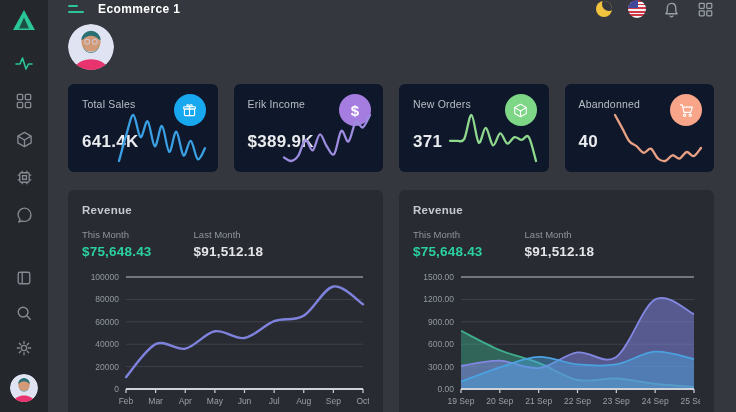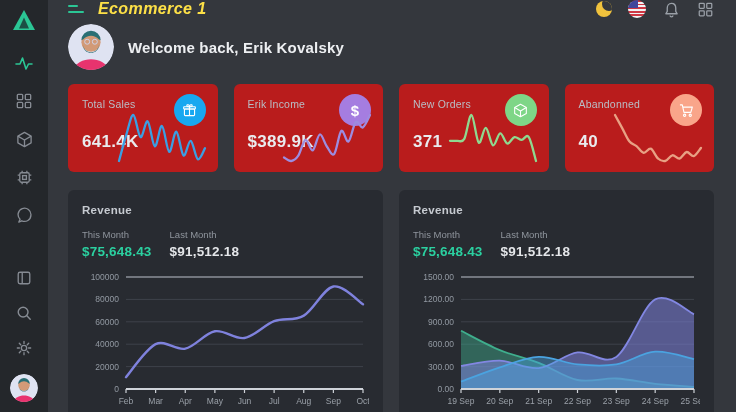--- a/index.html
+++ b/index.html
@@ -18,21 +18,21 @@
   .nav-bottom { display:flex; flex-direction:column; align-items:center; gap:17px; }
   .mini-avatar { width:28px; height:28px; border-radius:50%; overflow:hidden; }
 
   
   .main { flex:1; display:flex; flex-direction:column; }
 
   .topbar { height:36px; display:flex; align-items:center; padding:0 22px 0 20px; }
   .burger { display:flex; flex-direction:column; gap:4px; margin-right:14px; cursor:pointer; }
   .burger i { display:block; height:2px; border-radius:2px; background:#2bc695; }
   .burger .b1 { width:10px; } .burger .b2 { width:16px; }
-  .apptitle { font-size:16px; font-weight:bold; letter-spacing:.4px; color:#fde047;font-style:italic; }
+  .apptitle { font-size:12px; font-weight:bold; letter-spacing:.4px; color:#ffffff; }
   .top-icons { margin-left:auto; display:flex; align-items:center; gap:16px; }
   .moon { position:relative; width:16px; height:16px; border-radius:50%; background:#f0c23d; overflow:hidden; cursor:pointer; }
   .moon::after { content:""; position:absolute; width:14px; height:14px; border-radius:50%;
     background:#34373d; left:6px; top:-4px; }
   .flag { position:relative; width:18px; height:18px; border-radius:50%; overflow:hidden; cursor:pointer;
     background:repeating-linear-gradient(180deg,#cf3744 0 1.8px,#f2f3f5 1.8px 3.6px); }
   .flag::before { content:""; position:absolute; left:0; top:0; width:10px; height:8px; background:#41479b; }
 
   
   .banner { display:flex; align-items:center; margin:6px 22px 0 20px; }
@@ -41,32 +41,32 @@
   .banner-title { font-size:15px; font-weight:bold; color:#edeff2; letter-spacing:.2px; }
   .banner-sub { font-size:10.5px; color:#8f959d; margin-top:4px; }
   .banner-actions { margin-left:auto; display:flex; gap:10px; }
   .btn { border:none; border-radius:4px; font-size:10.5px; padding:8px 14px; cursor:pointer;
     font-family:"Liberation Sans",sans-serif; letter-spacing:.2px; }
   .btn-ghost { background:#2b2e34; color:#c9ced4; }
   .btn-primary { background:#1fbe92; color:#ffffff; box-shadow:0 0 8px rgba(31,190,146,.45); }
 
   
   .cards { display:flex; gap:16px; margin:14px 22px 0 20px; }
-  .card { flex:1; height:88px; background:#b91c1c; border-radius:6px; position:relative; }
+  .card { flex:1; height:88px; background:#0f172a; border-radius:6px; position:relative; }
   .card-label { position:absolute; left:14px; top:14px; font-size:10.5px; color:#b9bec6; letter-spacing:.2px; }
   .card-ic { position:absolute; right:12px; top:10px; width:32px; height:32px; border-radius:50%;
     display:flex; align-items:center; justify-content:center; color:#fff; }
   .card-value { position:absolute; left:14px; bottom:20px; font-size:17px; font-weight:bold; color:#e9ebee; letter-spacing:.3px; }
   .spark { position:absolute; right:10px; bottom:8px; width:92px; height:52px; }
 
   
   .panels { display:flex; gap:16px; margin:18px 22px 0 20px; }
   .panel { flex:1; background:#282b31; border-radius:6px; padding:14px 14px 0; height:230px; overflow:hidden; }
   .panel-title { font-size:11.5px; font-weight:bold; color:#c6cad0; letter-spacing:.3px; }
-  .panel-stats { display:flex; gap:18px; margin-top:13px; }
+  .panel-stats { display:flex; gap:42px; margin-top:13px; }
   .stat-label { font-size:9.5px; color:#8f959d; }
   .stat-value { font-size:13.5px; font-weight:bold; margin-top:4px; letter-spacing:.2px; }
   .stat-value.teal { color:#2bd0a0; }
   .stat-value.white { color:#e4e6e9; }
   .chart { width:100%; height:148px; margin-top:8px; display:block; }
 
   svg text { font-family:"Liberation Sans",sans-serif; }
 </style>
 </head>
 <body>
@@ -180,21 +180,20 @@
             <circle cx="24" cy="24" r="24" fill="#dfe3f2"></circle>
             <path d="M6 48 C9 33 39 33 42 48 Z" fill="#e8336e"></path>
             <circle cx="24" cy="19" r="10" fill="#d29a77"></circle>
             <path d="M14 17 a10 10 0 0 1 20 0 l-2 -1 c-4 -5 -12 -5 -16 0 Z" fill="#2a6f74"></path>
             <path d="M15.5 21 a8.5 8.5 0 0 0 17 0 c0 12 -17 12 -17 0 Z" fill="#2a6f74"></path>
             <circle cx="20" cy="18.5" r="2.6" fill="none" stroke="#cfd3ea" stroke-width="1"></circle>
             <circle cx="28" cy="18.5" r="2.6" fill="none" stroke="#cfd3ea" stroke-width="1"></circle>
           </svg>
       </span>
       <div class="banner-text">
-        <div class="banner-title">Welcome back, Erik Kovalsky</div>
       </div>
     </div>
 
     <div class="cards">
 
       <div class="card">
         <span class="card-label">Total Sales</span>
         <span class="card-ic" style="background:#18a8f0">
           <svg viewBox="0 0 16 16" width="15" height="15" fill="none" stroke="#fff" stroke-width="1.2" stroke-linejoin="round">
               <rect x="2.6" y="6.4" width="10.8" height="7" rx="0.8"></rect>

